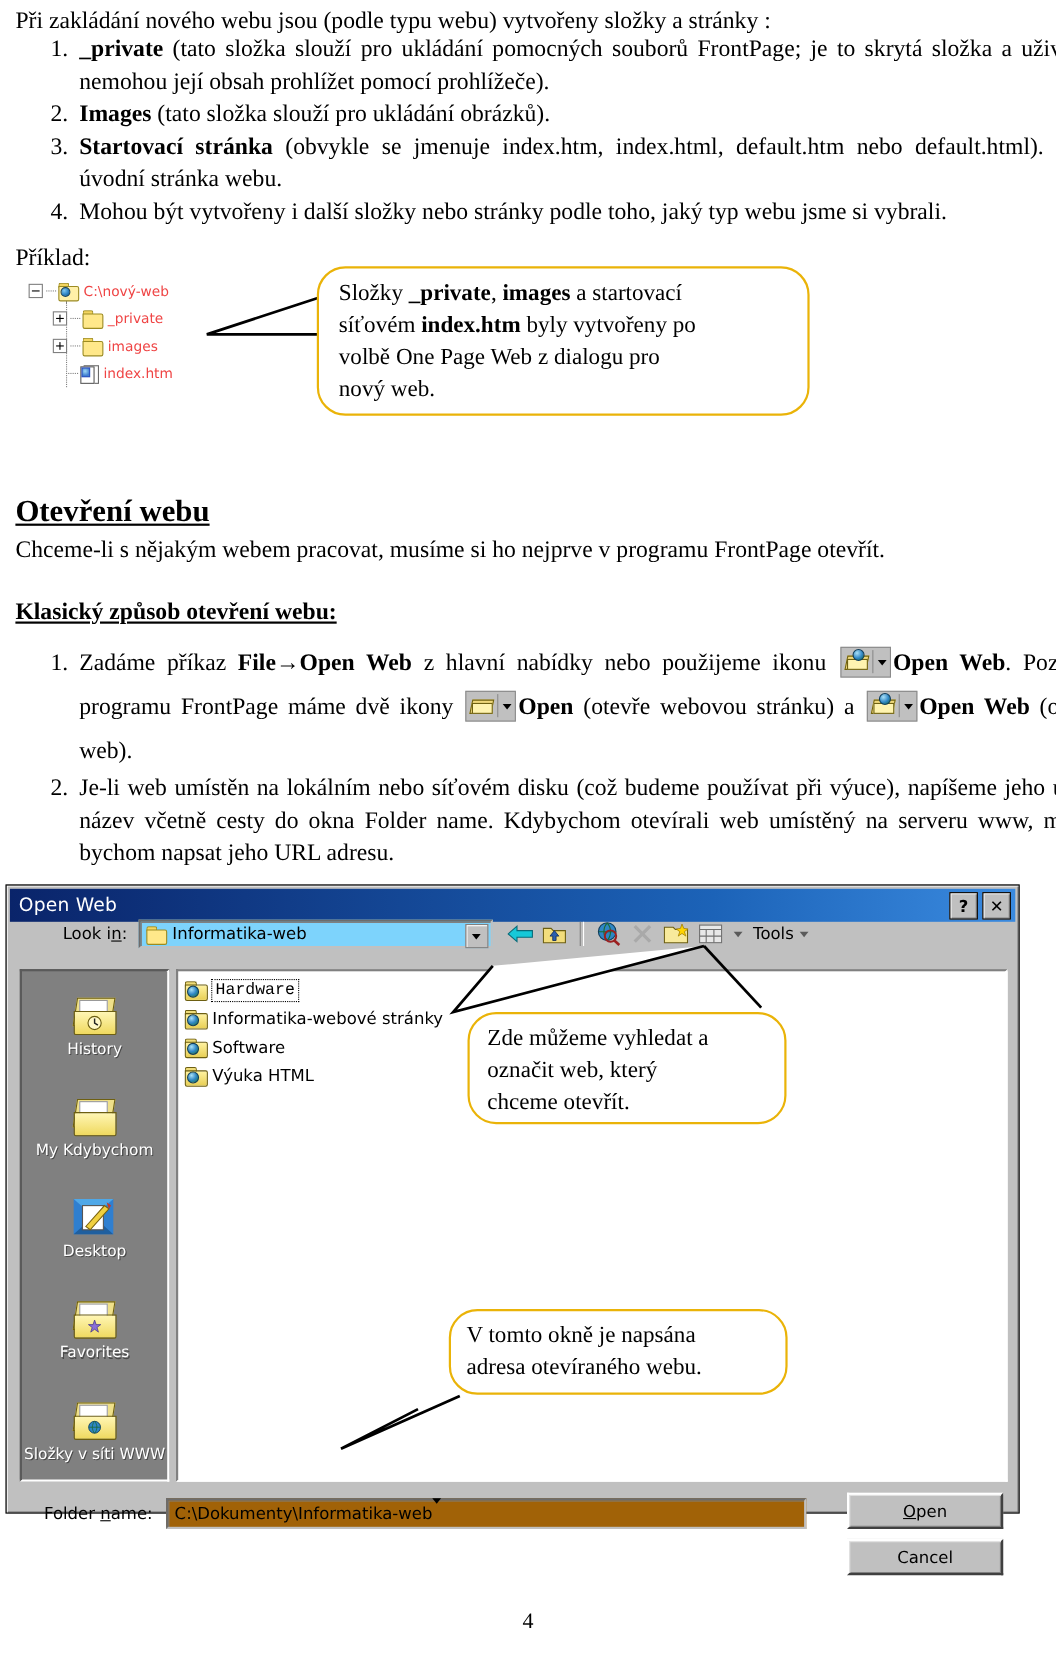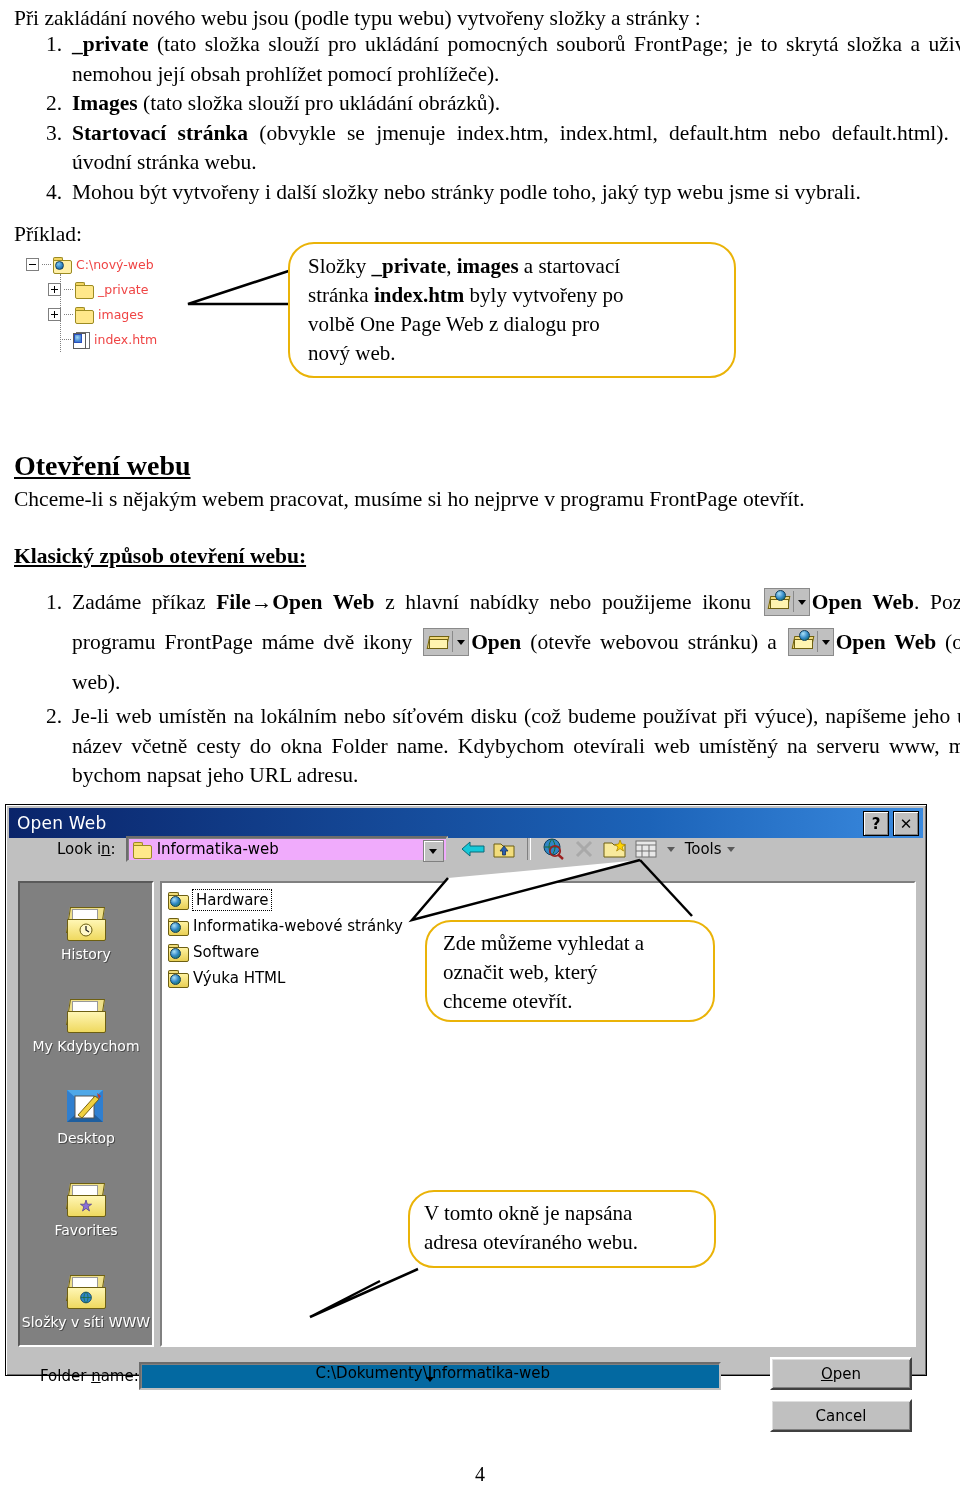--- a/index.html
+++ b/index.html
@@ -357,21 +357,21 @@
   }
   .lookin-label {
     font-size: 15px;
     margin-left: 48px;
     margin-right: 10px;
     color: #000;
   }
   .lookin-label u { text-decoration: underline; }
   .combo {
     width: 322px; height: 26px;
-    background: #f0abfc;
+    background: #7dd3fc;
     border: 2px inset #c0c0c0;
     box-shadow: inset 1px 1px 0 #808080;
     display: flex; align-items: center;
     position: relative;
     box-sizing: border-box;
   }
   .combo .ficon { margin-left: 5px; margin-right: 6px; }
   .combo .val { font-size: 15px; }
   .combo .cbtn {
     position: absolute;
@@ -468,20 +468,21 @@
   .fl-item {
     display: flex; align-items: center;
     height: 26px;
     font-size: 15px;
     padding-left: 2px;
     width: max-content;
   }
   .fl-item.sel .fl-txt {
     outline: 1px dotted #000;
     padding: 1px 3px;
+    font-family: Liberation Mono, monospace;
   }
   .fl-txt { white-space: nowrap; }
   .webfold { width: 20px; height: 17px; position: relative; margin-right: 5px; flex: 0 0 auto; }
   .webfold .body {
     position: absolute; left: 0; top: 3px; width: 19px; height: 13px;
     background: linear-gradient(#fff2a0, #e8cf55);
     border: 1px solid #6d5f12;
     border-radius: 0 2px 2px 2px;
   }
   .webfold .tab {
@@ -495,30 +496,29 @@
     background: radial-gradient(circle at 35% 30%, #a8e0f7 0%, #2f86c5 50%, #1c7a33 100%);
     border: 1px solid #0f3d5c; box-sizing: border-box;
   }
 
   .foldername-row {
     position: absolute;
     left: 12px; top: 554px;
     width: 900px; height: 34px;
     display: flex; align-items: center;
   }
-  .fn-label { font-size: 15px; margin-left: 22px; }
+  .fn-label { font-size: 15px; margin-left: 22px; margin-right: 12px; }
   .fn-combo {
     width: 582px; height: 28px;
-    background: #0369a1;
+    background: #a16207;
     border: 2px inset #c0c0c0;
     box-shadow: inset 1px 1px 0 #808080;
     position: relative;
     display: flex; align-items: center;
     box-sizing: border-box;
-    flex-direction: column;
   }
   .fn-combo .val { font-size: 15px; margin-left: 6px; }
 
   .btn {
     position: absolute;
     width: 142px; height: 33px;
     background: #c0c0c0;
     border: 2px solid;
     border-color: #ffffff #404040 #404040 #ffffff;
     box-shadow: inset 1px 1px 0 #dfdfdf, inset -1px -1px 0 #808080;
@@ -610,21 +610,21 @@
     </div>
   </div>
 
   <svg class="ptr" style="left:180px; top:258px; width:140px; height:60px;" viewBox="0 0 140 60">
     <polyline points="136,4 8,46 118,46" fill="#ffffff" stroke="#000" stroke-width="2.5"></polyline>
   </svg>
 
   <div class="bubble" style="left:288px; top:242px; width:448px; height:136px;">
     <div class="inner">
       <p><span>Složky </span><b>_private</b><span>, </span><b>images</b><span> a startovací</span></p>
-      <p><span>stránka </span><b>index.htm</b><span> byly vytvořeny po</span></p>
+      <p><span>síťovém </span><b>index.htm</b><span> byly vytvořeny po</span></p>
       <p>volbě One Page Web z dialogu pro</p>
       <p>nový web.</p>
     </div>
   </div>
 
   <div class="h-otevreni">Otevření webu</div>
   <div class="p-chceme">Chceme-li s nějakým webem pracovat, musíme si ho nejprve v programu FrontPage otevřít.</div>
   <div class="h-klasicky">Klasický způsob otevření webu:</div>
 
   <ol class="open-list">

